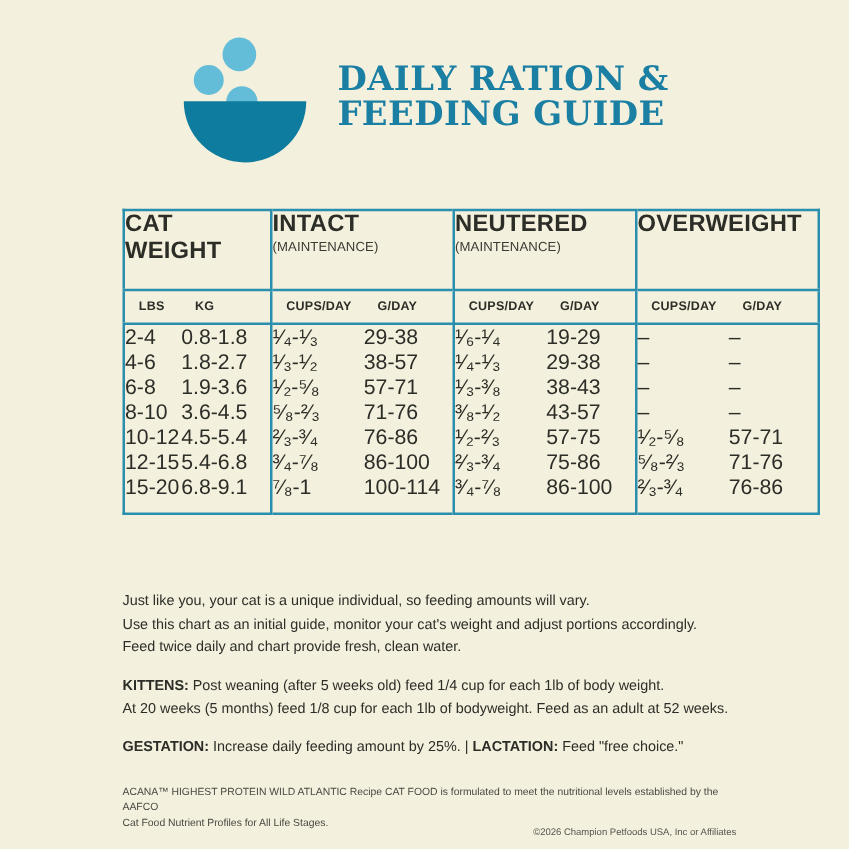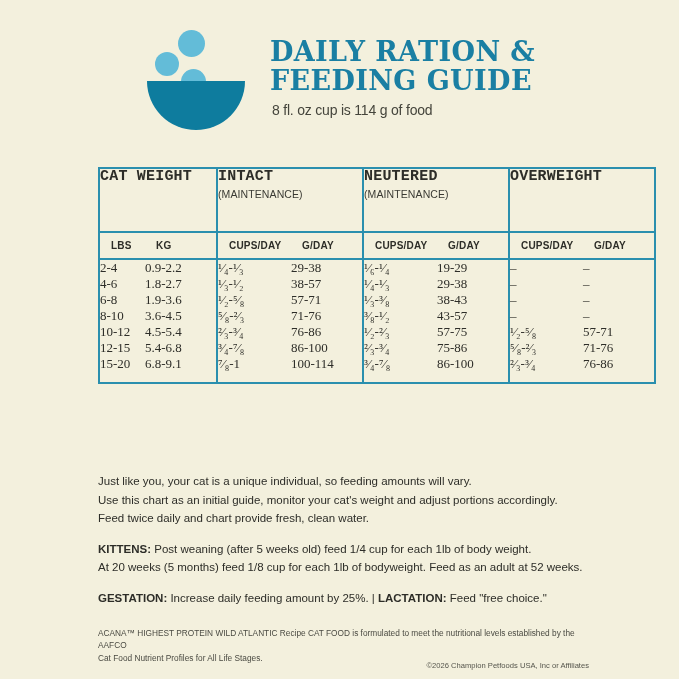--- a/index.html
+++ b/index.html
@@ -61,46 +61,45 @@
 
   .grp {
     border-right:2px solid #2a8fae;
     vertical-align:top;
     text-align:left;
     padding:11px 0 11px 11px;
     height:64px;
   }
   .grp:last-child { border-right:none; }
   .grp .g-main {
-    font-size:15px; font-weight:bold; letter-spacing:0.2px;
-    text-transform:uppercase; display:block; line-height:1.12;font-family:Liberation Mono, monospace;
+    font-size:19px; font-weight:bold; letter-spacing:0.2px;
+    text-transform:uppercase; display:block; line-height:1.12;
   }
   .grp .g-sub {
     font-size:10.5px; letter-spacing:0.1px; display:block;
     margin-top:2px; color:#3a3a33; text-transform:uppercase;
   }
 
   tr.subhead td {
     border-top:2px solid #2a8fae;
     border-bottom:2px solid #2a8fae;
     border-right:2px solid #2a8fae;
     font-size:10px; font-weight:bold; letter-spacing:0.2px;
     padding:7px 0 7px 11px;
     text-transform:uppercase;
     white-space:nowrap;
   }
   tr.subhead td:last-child { border-right:none; }
 
   td.cell {
     border-right:2px solid #2a8fae;
-    font-size:13px;
+    font-size:17px;
     padding:7px 0 7px 11px;
     white-space:nowrap;
     color:#2d2d28;
-    font-family:Liberation Serif, serif;
   }
   td.cell:last-child { border-right:none; }
   tr.datarow:first-of-type td.cell { padding-top:10px; }
   tr.datarow:last-child td.cell { padding-bottom:10px; }
 
   .pair { display:flex; }
   .pair > span { display:inline-block; }
   .w-a { width:45px; }
   .w-b { width:60px; }
   .c-a { width:73px; }
@@ -137,21 +136,20 @@
       <div class="bub bub-1"></div>
       <div class="bub bub-2"></div>
       <div class="bub bub-3"></div>
       <div class="bowl"></div>
     </div>
     <div class="titlewrap">
       <h1 class="title">
         <span>DAILY RATION &amp;</span><br>
         <span>FEEDING GUIDE</span>
       </h1>
-      <div class="subtitle">8 fl. oz cup is 114 g of food</div>
     </div>
   </div>
 
   <div class="tablewrap">
     <table class="guide">
       <tbody>
         <tr>
           <td class="grp">
             <span class="g-main">CAT WEIGHT</span>
             <span class="g-sub"></span>
@@ -194,21 +192,21 @@
               <span class="c-a">CUPS/DAY</span>
               <span class="c-b">G/DAY</span>
             </div>
           </td>
         </tr>
 
         <tr class="datarow">
           <td class="cell">
               <div class="pair">
                 <span class="w-a">2-4</span>
-                <span class="w-b">0.9-2.2</span>
+                <span class="w-b">0.8-1.8</span>
               </div>
             </td>
           <td class="cell">
               <div class="pair">
                 <span class="c-a frac">¹⁄₄-¹⁄₃</span>
                 <span class="c-b">29-38</span>
               </div>
             </td>
           <td class="cell">
               <div class="pair">

